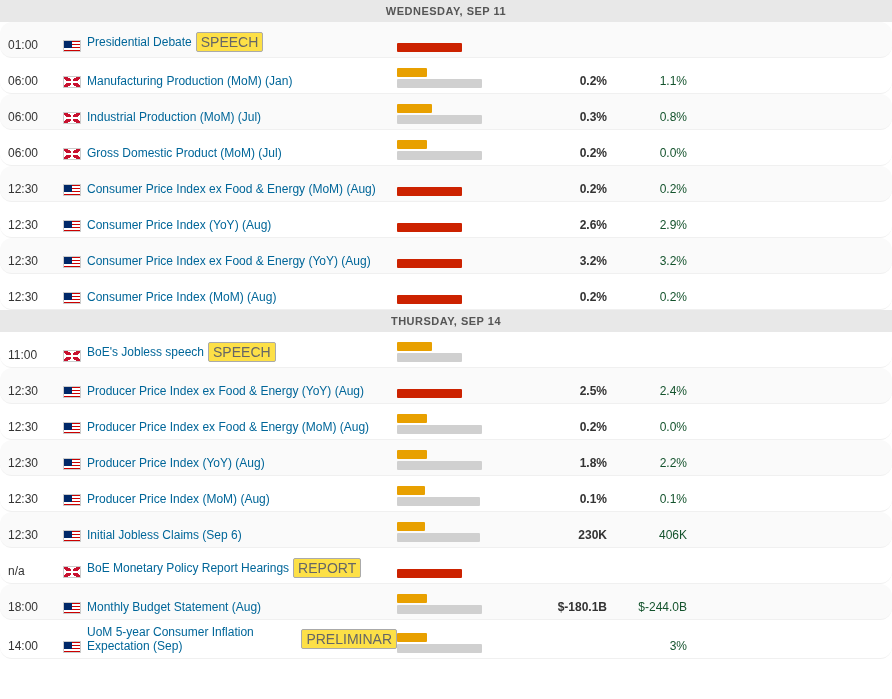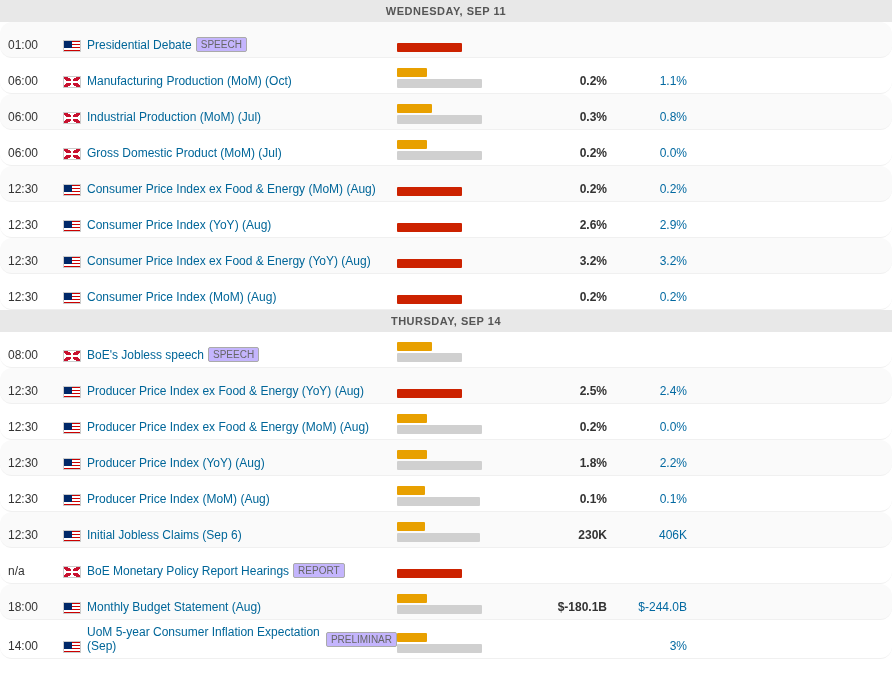--- a/index.html
+++ b/index.html
@@ -55,23 +55,23 @@
     .col-name a {
       color: #006699;
       text-decoration: none;
       font-size: 12px;
     }
     .badge {
       display: inline-block;
       border: 1px solid #aaa;
       border-radius: 2px;
       padding: 1px 4px;
-      font-size: 10px;
+      font-size: 14px;
       color: #666;
-      background: #c4b5fd;
+      background: #fde047;
       white-space: nowrap;
     }
     .col-bar {
       width: 130px;
       flex-shrink: 0;
       display: flex;
       align-items: center;
       gap: 2px;
     }
     .bar-container {
@@ -86,21 +86,21 @@
       text-align: right;
       font-weight: bold;
       font-size: 12px;
       color: #333;
     }
     .col-previous {
       width: 80px;
       flex-shrink: 0;
       text-align: right;
       font-size: 12px;
-      color: #0369a1;
+      color: #14532d;
     }
 
     
     .flag {
       width: 18px;
       height: 12px;
       display: inline-block;
       border: 1px solid #ccc;
       position: relative;
       overflow: hidden;
@@ -188,21 +188,21 @@
       </div>
       <div class="col-actual"></div>
       <div class="col-previous"></div>
     </div>
     <div class="event-row">
       <div class="col-time">06:00</div>
       <div class="col-flag">
         <div class="flag flag-gb"></div>
       </div>
       <div class="col-name">
-        <a href="#">Manufacturing Production (MoM) (Oct)</a>
+        <a href="#">Manufacturing Production (MoM) (Jan)</a>
       </div>
       <div class="col-bar">
         <div class="bar-container">
           <div class="bar-row">
             <div class="bar-segment" style="width: 30px; background: rgb(232, 160, 0);"></div>
           </div>
           <div class="bar-row">
             <div class="bar-segment" style="width: 85px; background: rgb(208, 208, 208);"></div>
           </div>
         </div>
@@ -319,21 +319,21 @@
           <div class="bar-row">
             <div class="bar-segment" style="width: 65px; background: rgb(204, 34, 0);"></div>
           </div>
         </div>
       </div>
       <div class="col-actual">0.2%</div>
       <div class="col-previous">0.2%</div>
     </div>
     <div class="section-header">THURSDAY, SEP 14</div>
     <div class="event-row">
-      <div class="col-time">08:00</div>
+      <div class="col-time">11:00</div>
       <div class="col-flag">
         <div class="flag flag-gb"></div>
       </div>
       <div class="col-name">
         <a href="#">BoE's Jobless speech</a>
         <span class="badge">SPEECH</span>
       </div>
       <div class="col-bar">
         <div class="bar-container">
           <div class="bar-row">

